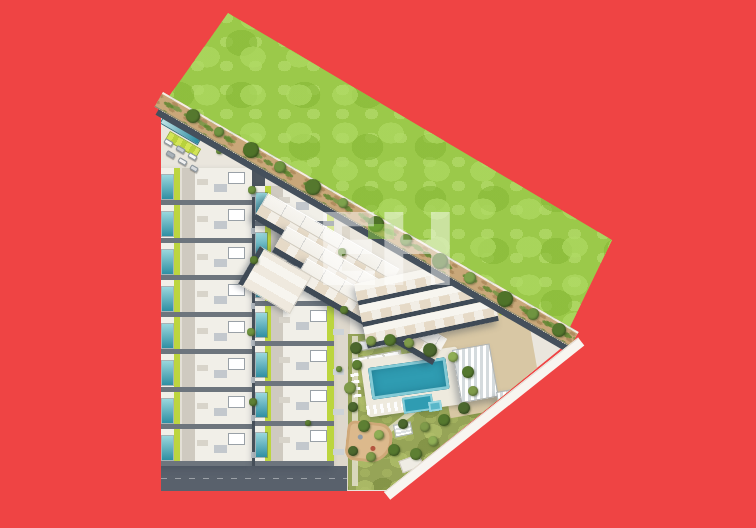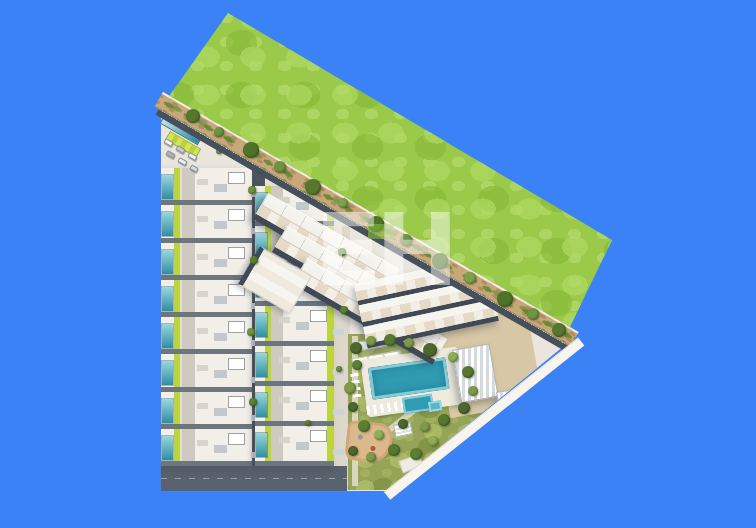--- a/index.html
+++ b/index.html
@@ -1,16 +1,16 @@
 <!DOCTYPE html>
 <html style="--field-green: #9bc94a; --path-tan: #c9a779; --ground-beige: #eae6dd; --road-dark: #4d565f; --road-mid-light: #ded8cc; --road-bottom: #59616c; --pool-teal: #2f9cb2; --lawn-lime: #bcd53f; --garden-olive: #96a457; --roof-white: #f1efe8; --terrace-beige: #e6dac7; --plaza-beige: #d8c7a4; --playground-sand: #dcb98c; --gap-shadow: #6d757d; --apt-gap: #3f4a56;"><head>
 <meta charset="utf-8">
 <style>
   html,body{margin:0;padding:0;background:#fff;}
-  .scene{position:relative;width:756px;height:528px;background:#3b82f6;overflow:hidden;
+  .scene{position:relative;width:756px;height:528px;background:#ef4444;overflow:hidden;
          font-family:"Liberation Sans",sans-serif;}
   .scene *{position:absolute;box-sizing:border-box;}
 
   
   .field{inset:0;
     clip-path:polygon(228px 13px, 612px 240px, 568px 331px, 168px 98px);
     background-color:var(--field-green,#9bc94a);
     background-image:
       radial-gradient(closest-side, rgba(176,219,100,.65) 0 55%, transparent 56%),
       radial-gradient(closest-side, rgba(134,184,53,.6) 0 50%, transparent 51%),

